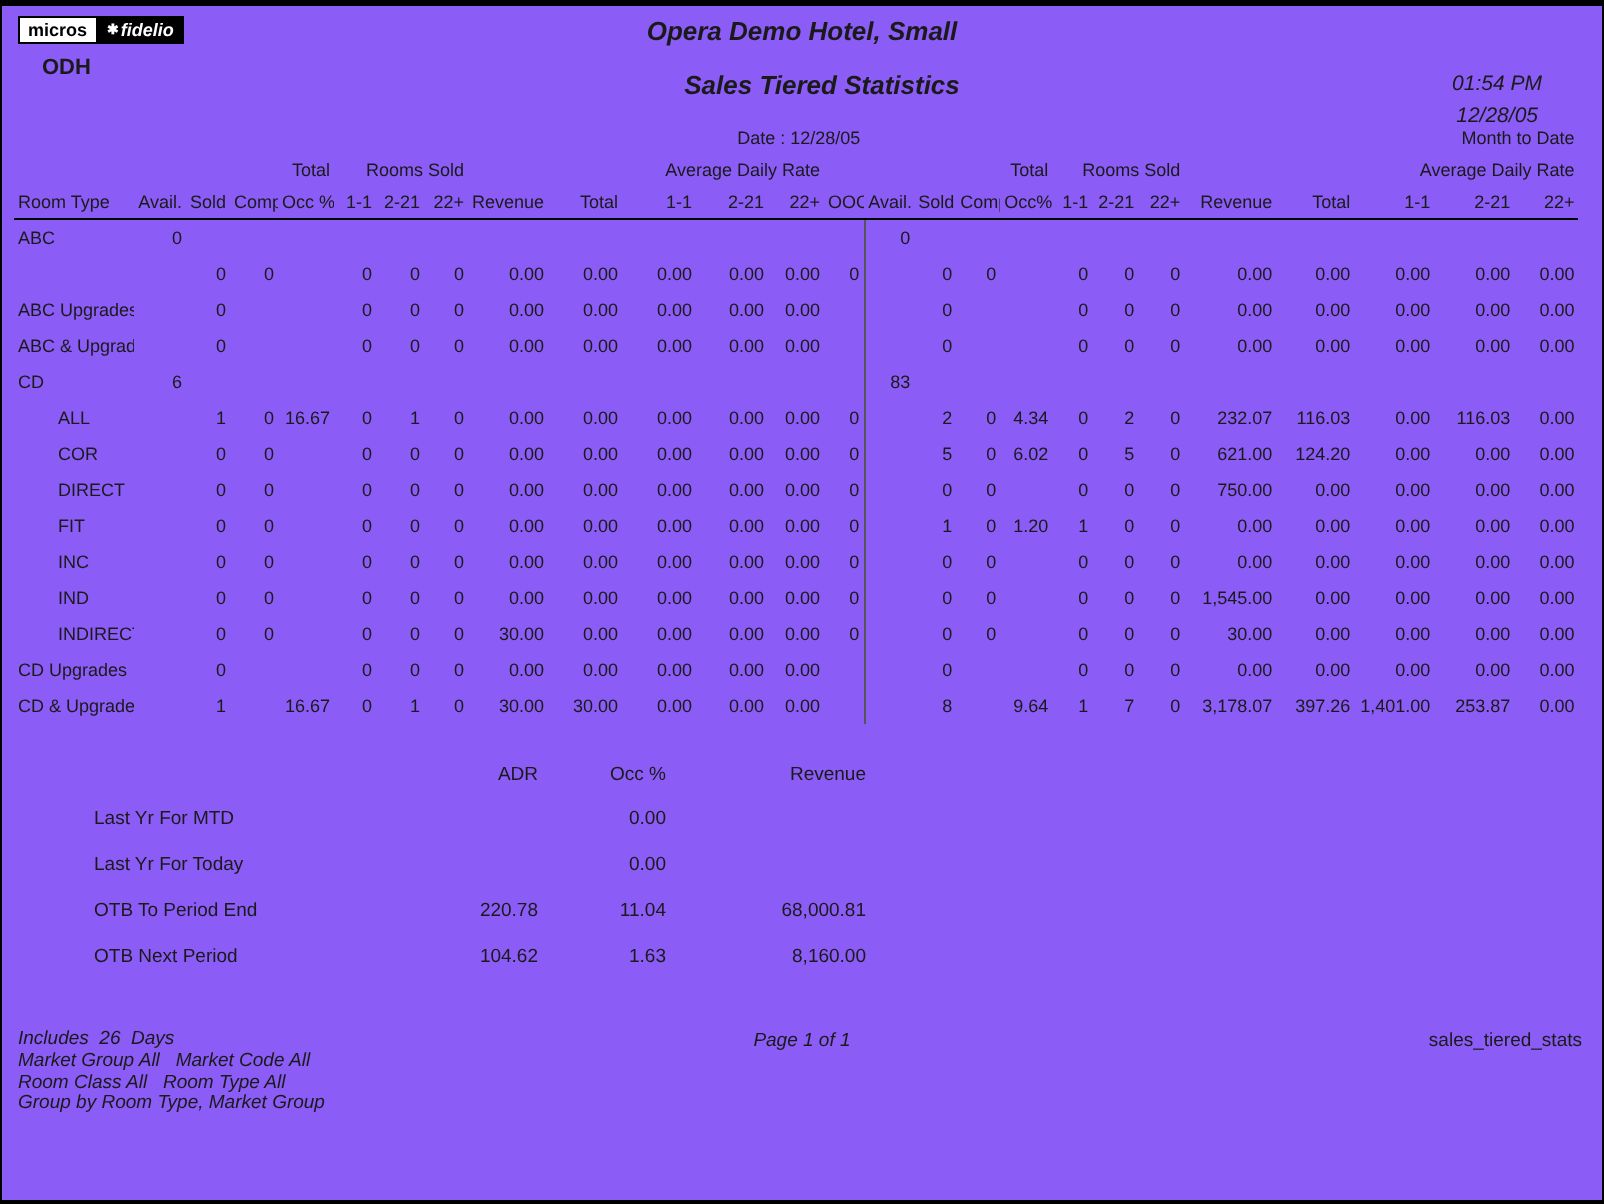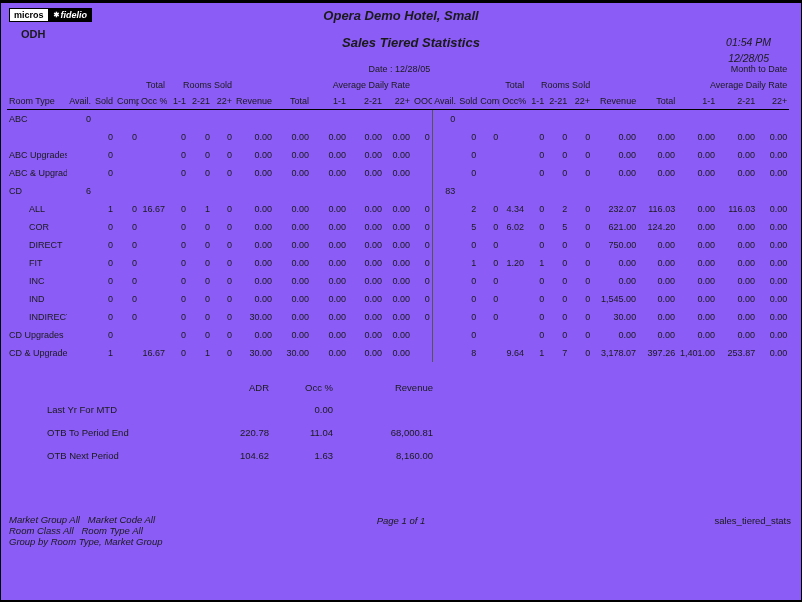--- a/index.html
+++ b/index.html
@@ -548,37 +548,44 @@
         </tr>
       </thead>
       <tbody id="summary-body">
           <tr>
             <td class="s-lbl">Last Yr For MTD</td>
             <td></td>
             <td>0.00</td>
             <td></td>
           </tr>
           <tr>
+            <td class="s-lbl">Last Yr For Today</td>
+            <td></td>
+            <td>0.00</td>
+            <td></td>
+          </tr>
+          <tr>
             <td class="s-lbl">OTB To Period End</td>
             <td>220.78</td>
             <td>11.04</td>
             <td>68,000.81</td>
           </tr>
           <tr>
             <td class="s-lbl">OTB Next Period</td>
             <td>104.62</td>
             <td>1.63</td>
             <td>8,160.00</td>
           </tr>
         </tbody>
     </table>
   </div>
 
   <div class="footer">
     <div class="f-lines" id="filter-lines">
+        <div>Includes  26  Days</div>
         <div>Market Group All   Market Code All</div>
         <div>Room Class All   Room Type All</div>
         <div>Group by Room Type, Market Group</div>
       </div>
   </div>
   <div class="f-page">Page 1 of 1</div>
   <div class="f-file">sales_tiered_stats</div>
 
 </div>
 

